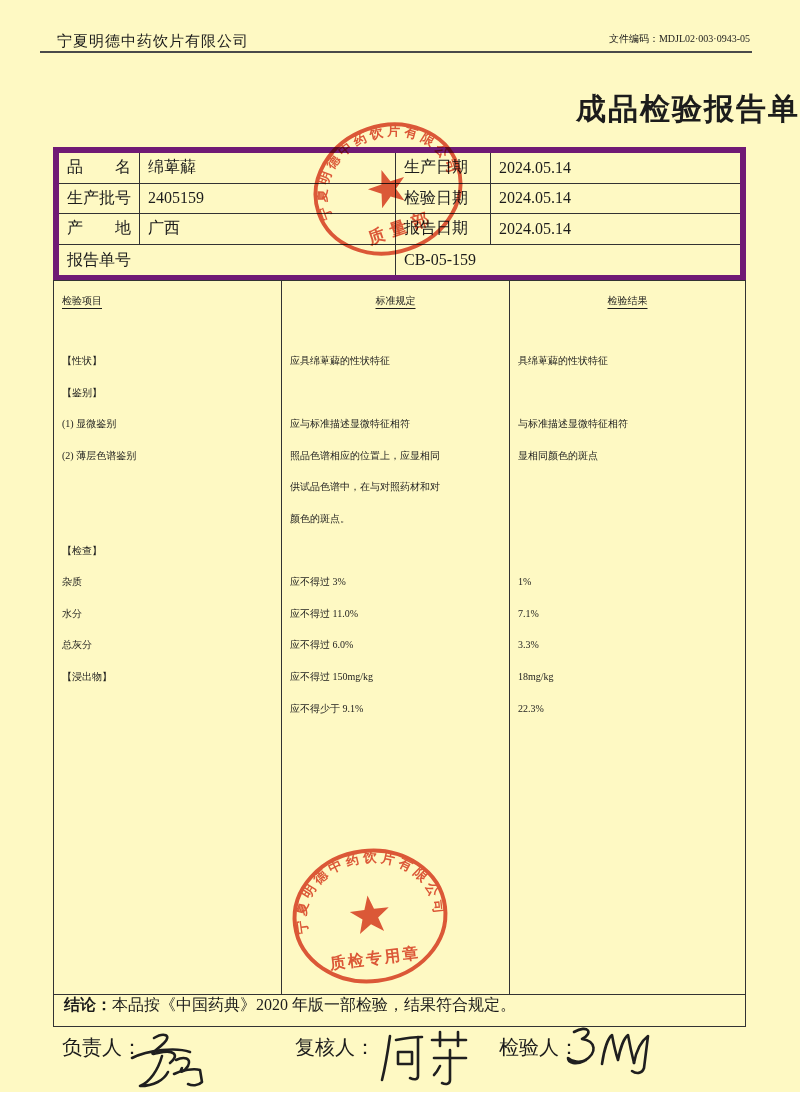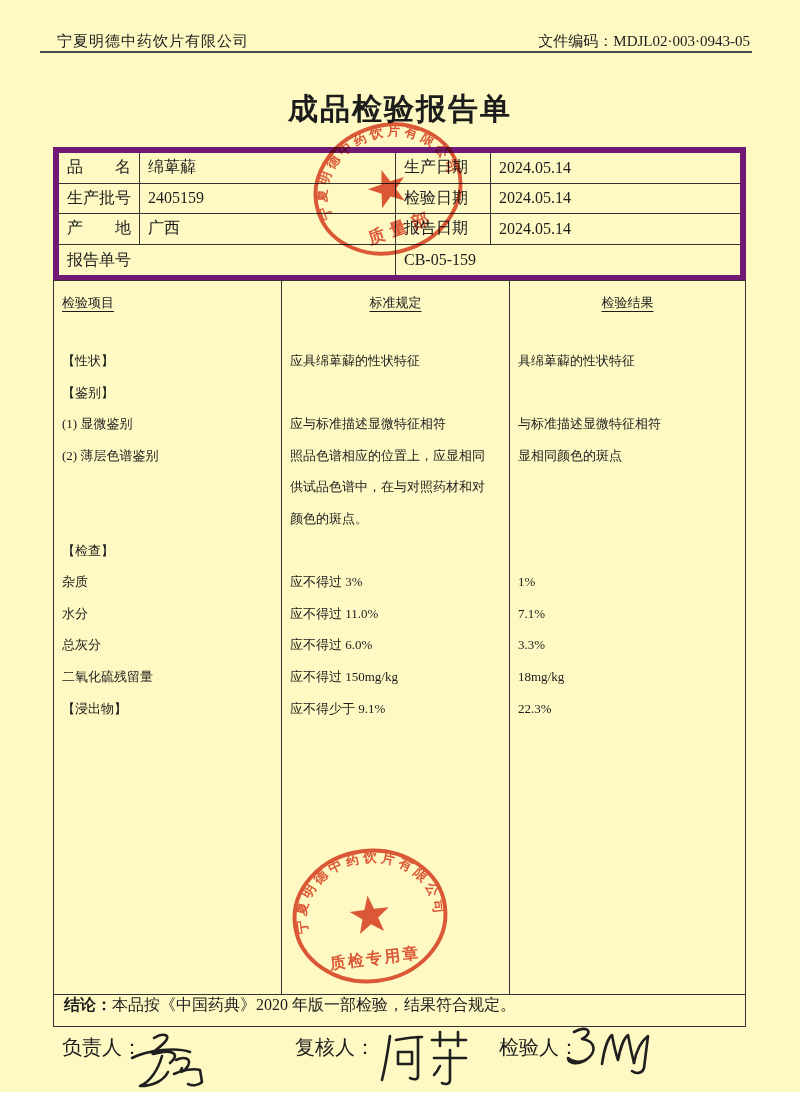--- a/index.html
+++ b/index.html
@@ -4,40 +4,40 @@
 <style>
   * { margin:0; padding:0; box-sizing:border-box; }
   html,body { background:#fff; }
   .page {
     position:relative; width:800px; height:1092px; background:#fef9c3;
     font-family:"Liberation Serif","DejaVu Serif",serif; color:#1c1c1c;
     overflow:hidden;
   }
   
   .hdr-company { position:absolute; left:57px; top:32px; font-size:15px; letter-spacing:1px; }
-  .hdr-code { position:absolute; right:50px; top:32px; font-size:15px; }
+  .hdr-code { position:absolute; right:50px; top:32px; font-size:10px; }
   .hdr-rule { position:absolute; left:40px; top:51px; width:712px; height:2px; background:#4a4a4a; }
   
-  .title { position:absolute; left:0; top:89px; width:100%; text-align:center;
+  .title { position:absolute; left:0; top:89px; width:100%; text-align:right;
            font-size:30px; font-weight:bold; letter-spacing:2px; }
   
   .t1 { position:absolute; left:53px; top:147px; width:693px;
         display:grid; grid-template-columns:81px 256px 95px 1fr;
         grid-template-rows:repeat(4,30.6px);
         border:6px solid #701a75; font-size:16px; }
   .t1 .cell { border-right:1px solid #333; border-bottom:1px solid #333;
               display:flex; align-items:center; padding-left:8px; overflow:hidden; white-space:nowrap; }
   .t1 .noR { border-right:none; }
   .t1 .noB { border-bottom:none; }
   .t1 .spanAB { grid-column:1 / 3; }
   .t1 .spanCD { grid-column:3 / 5; }
   
   .t2 { position:absolute; left:53px; top:280px; width:693px; height:715px;
         border:1px solid #333; display:grid; grid-template-columns:228px 228px 1fr;
-        font-size:13px; }
+        font-size:10px; }
   .t2col { border-right:1px solid #333; position:relative; overflow:hidden; }
   .t2col:last-child { border-right:none; }
   .t2head { height:64px; padding-top:13px; }
   .t2head.left { padding-left:8px; }
   .t2head.ctr { text-align:center; }
   .uline { text-decoration:underline; text-underline-offset:4px; }
   .t2line { height:31.6px; line-height:31.6px; padding-left:8px; white-space:nowrap; overflow:hidden; }
   
   .concl { position:absolute; left:53px; top:994px; width:693px; height:33px;
            border:1px solid #333; display:flex; padding-left:10px;
@@ -92,21 +92,20 @@
       <div class="t2line">【性状】</div>
       <div class="t2line">【鉴别】</div>
       <div class="t2line">(1) 显微鉴别</div>
       <div class="t2line">(2) 薄层色谱鉴别</div>
       <div class="t2line"></div>
       <div class="t2line"></div>
       <div class="t2line">【检查】</div>
       <div class="t2line">杂质</div>
       <div class="t2line">水分</div>
       <div class="t2line">总灰分</div>
-      <div class="t2line">二氧化硫残留量</div>
       <div class="t2line">【浸出物】</div>
     </div>
     <div class="t2col">
       <div class="t2head ctr"><span class="uline">标准规定</span></div>
       <div class="t2line">应具绵萆薢的性状特征</div>
       <div class="t2line"></div>
       <div class="t2line">应与标准描述显微特征相符</div>
       <div class="t2line">照品色谱相应的位置上，应显相同</div>
       <div class="t2line">供试品色谱中，在与对照药材和对</div>
       <div class="t2line">颜色的斑点。</div>

